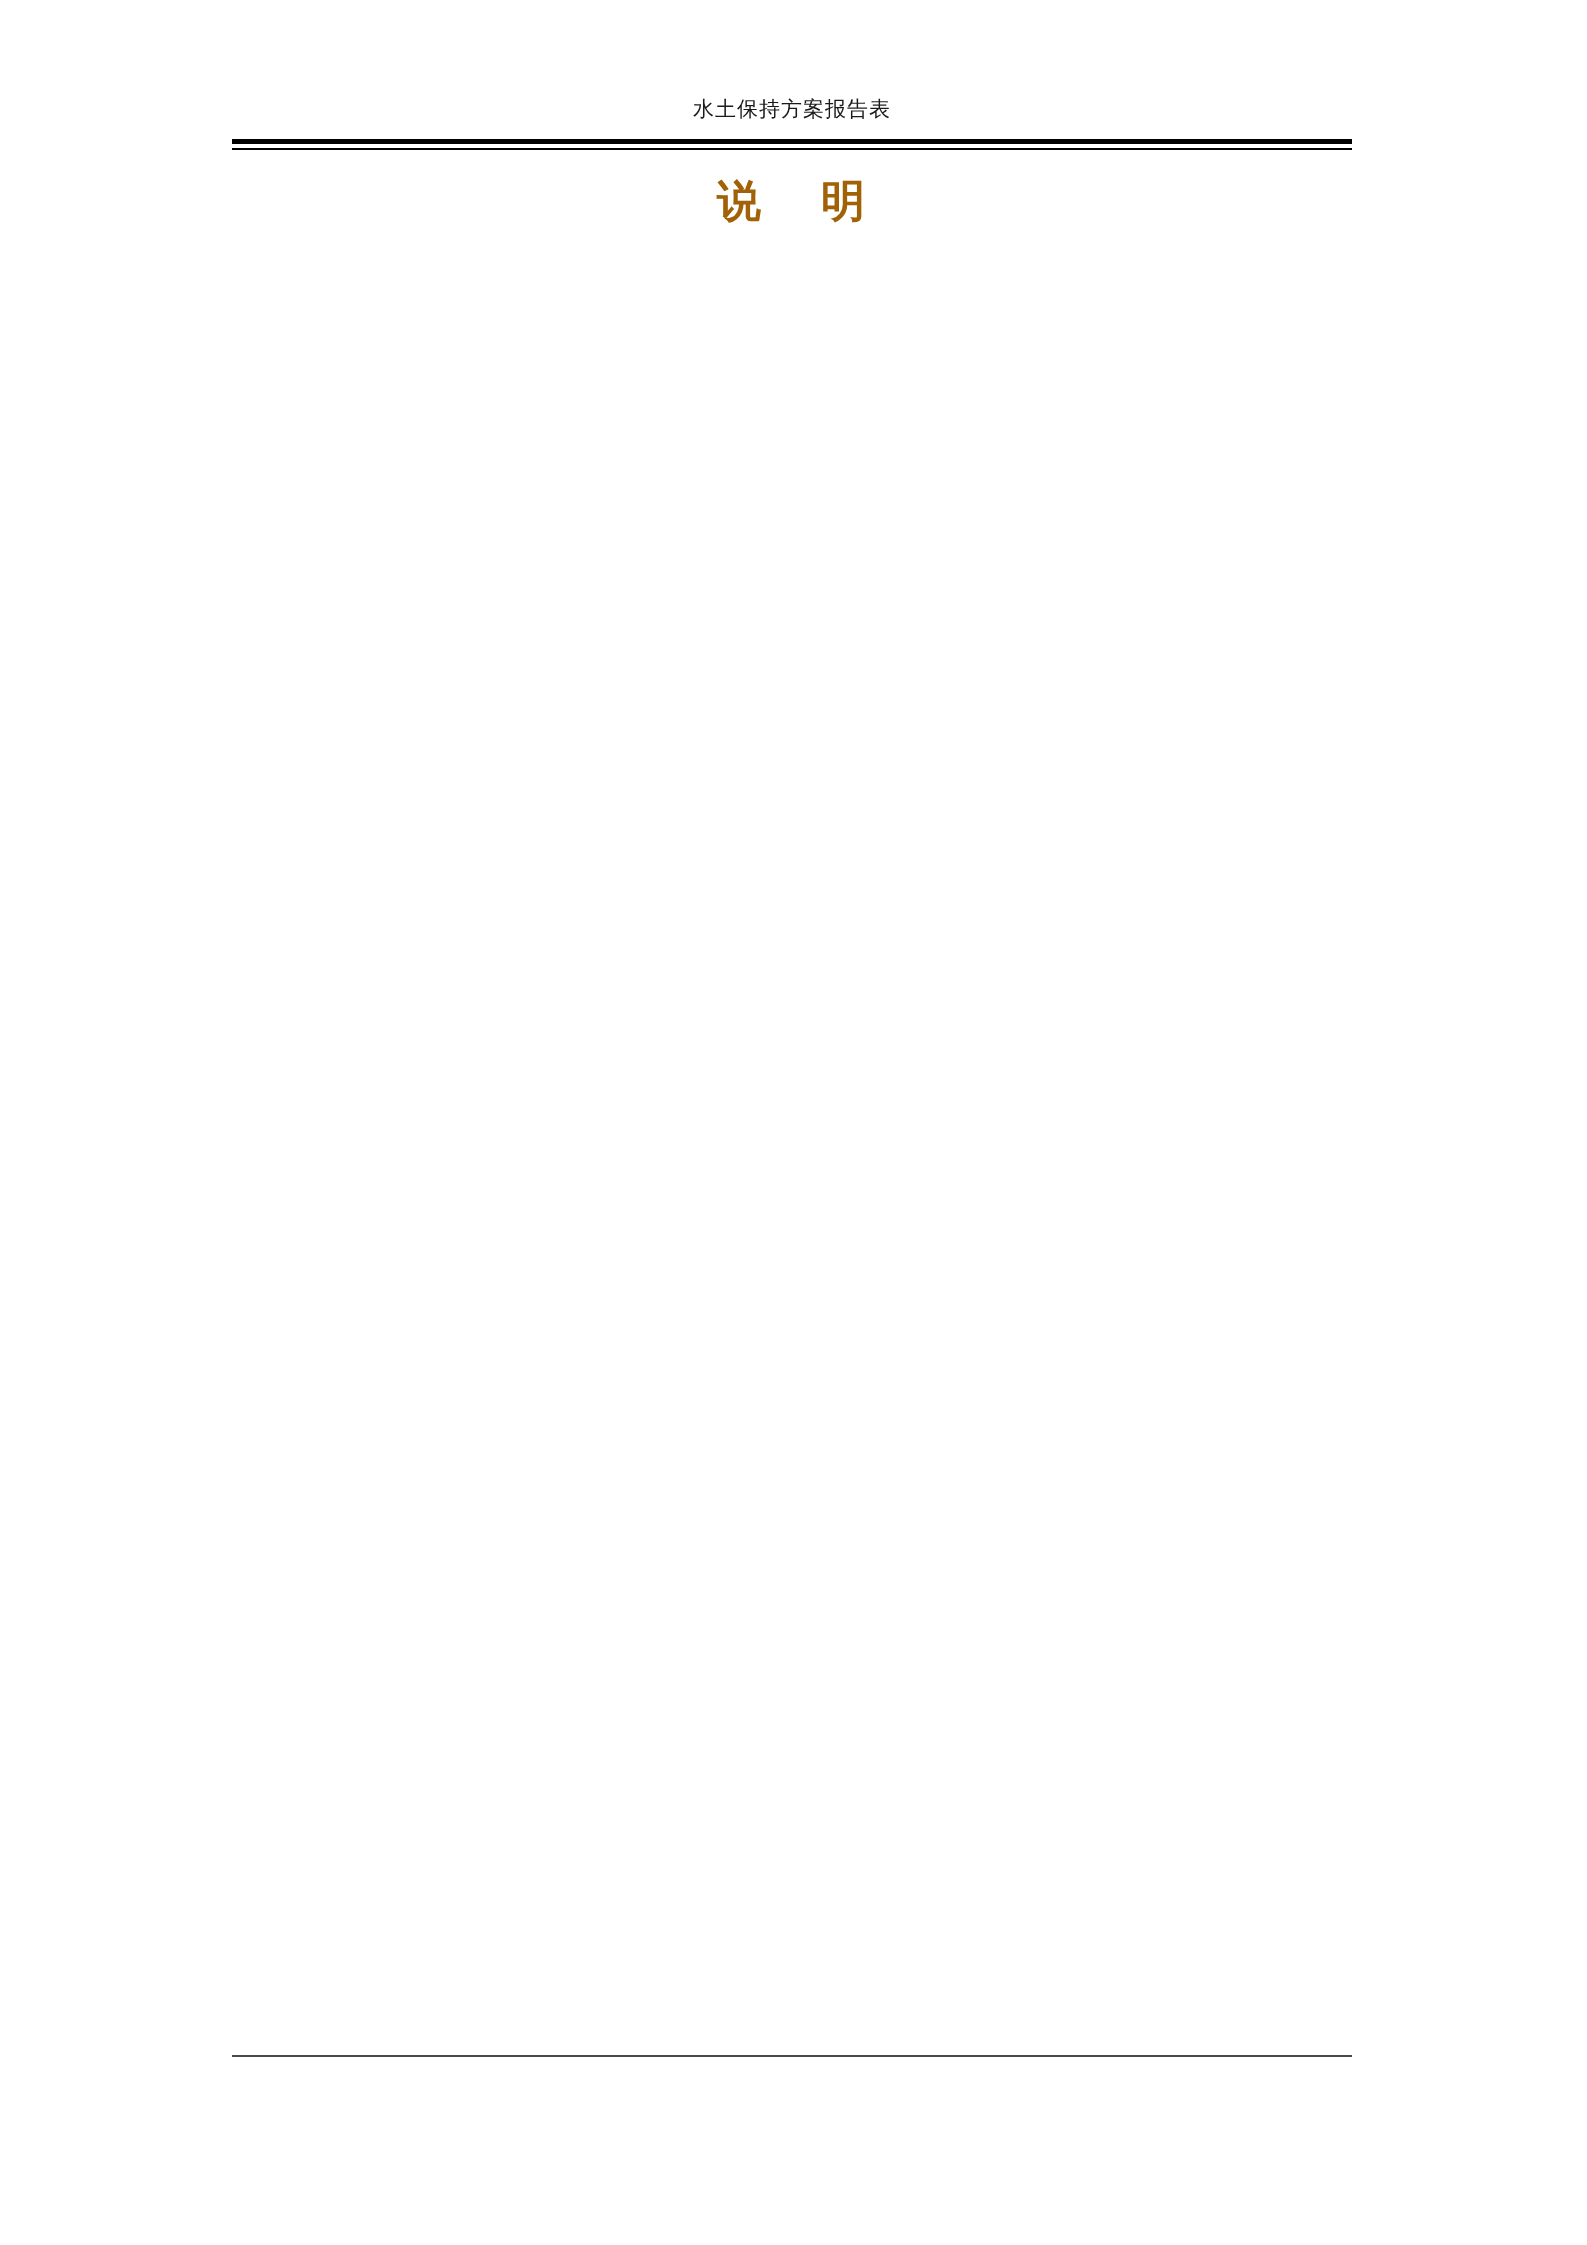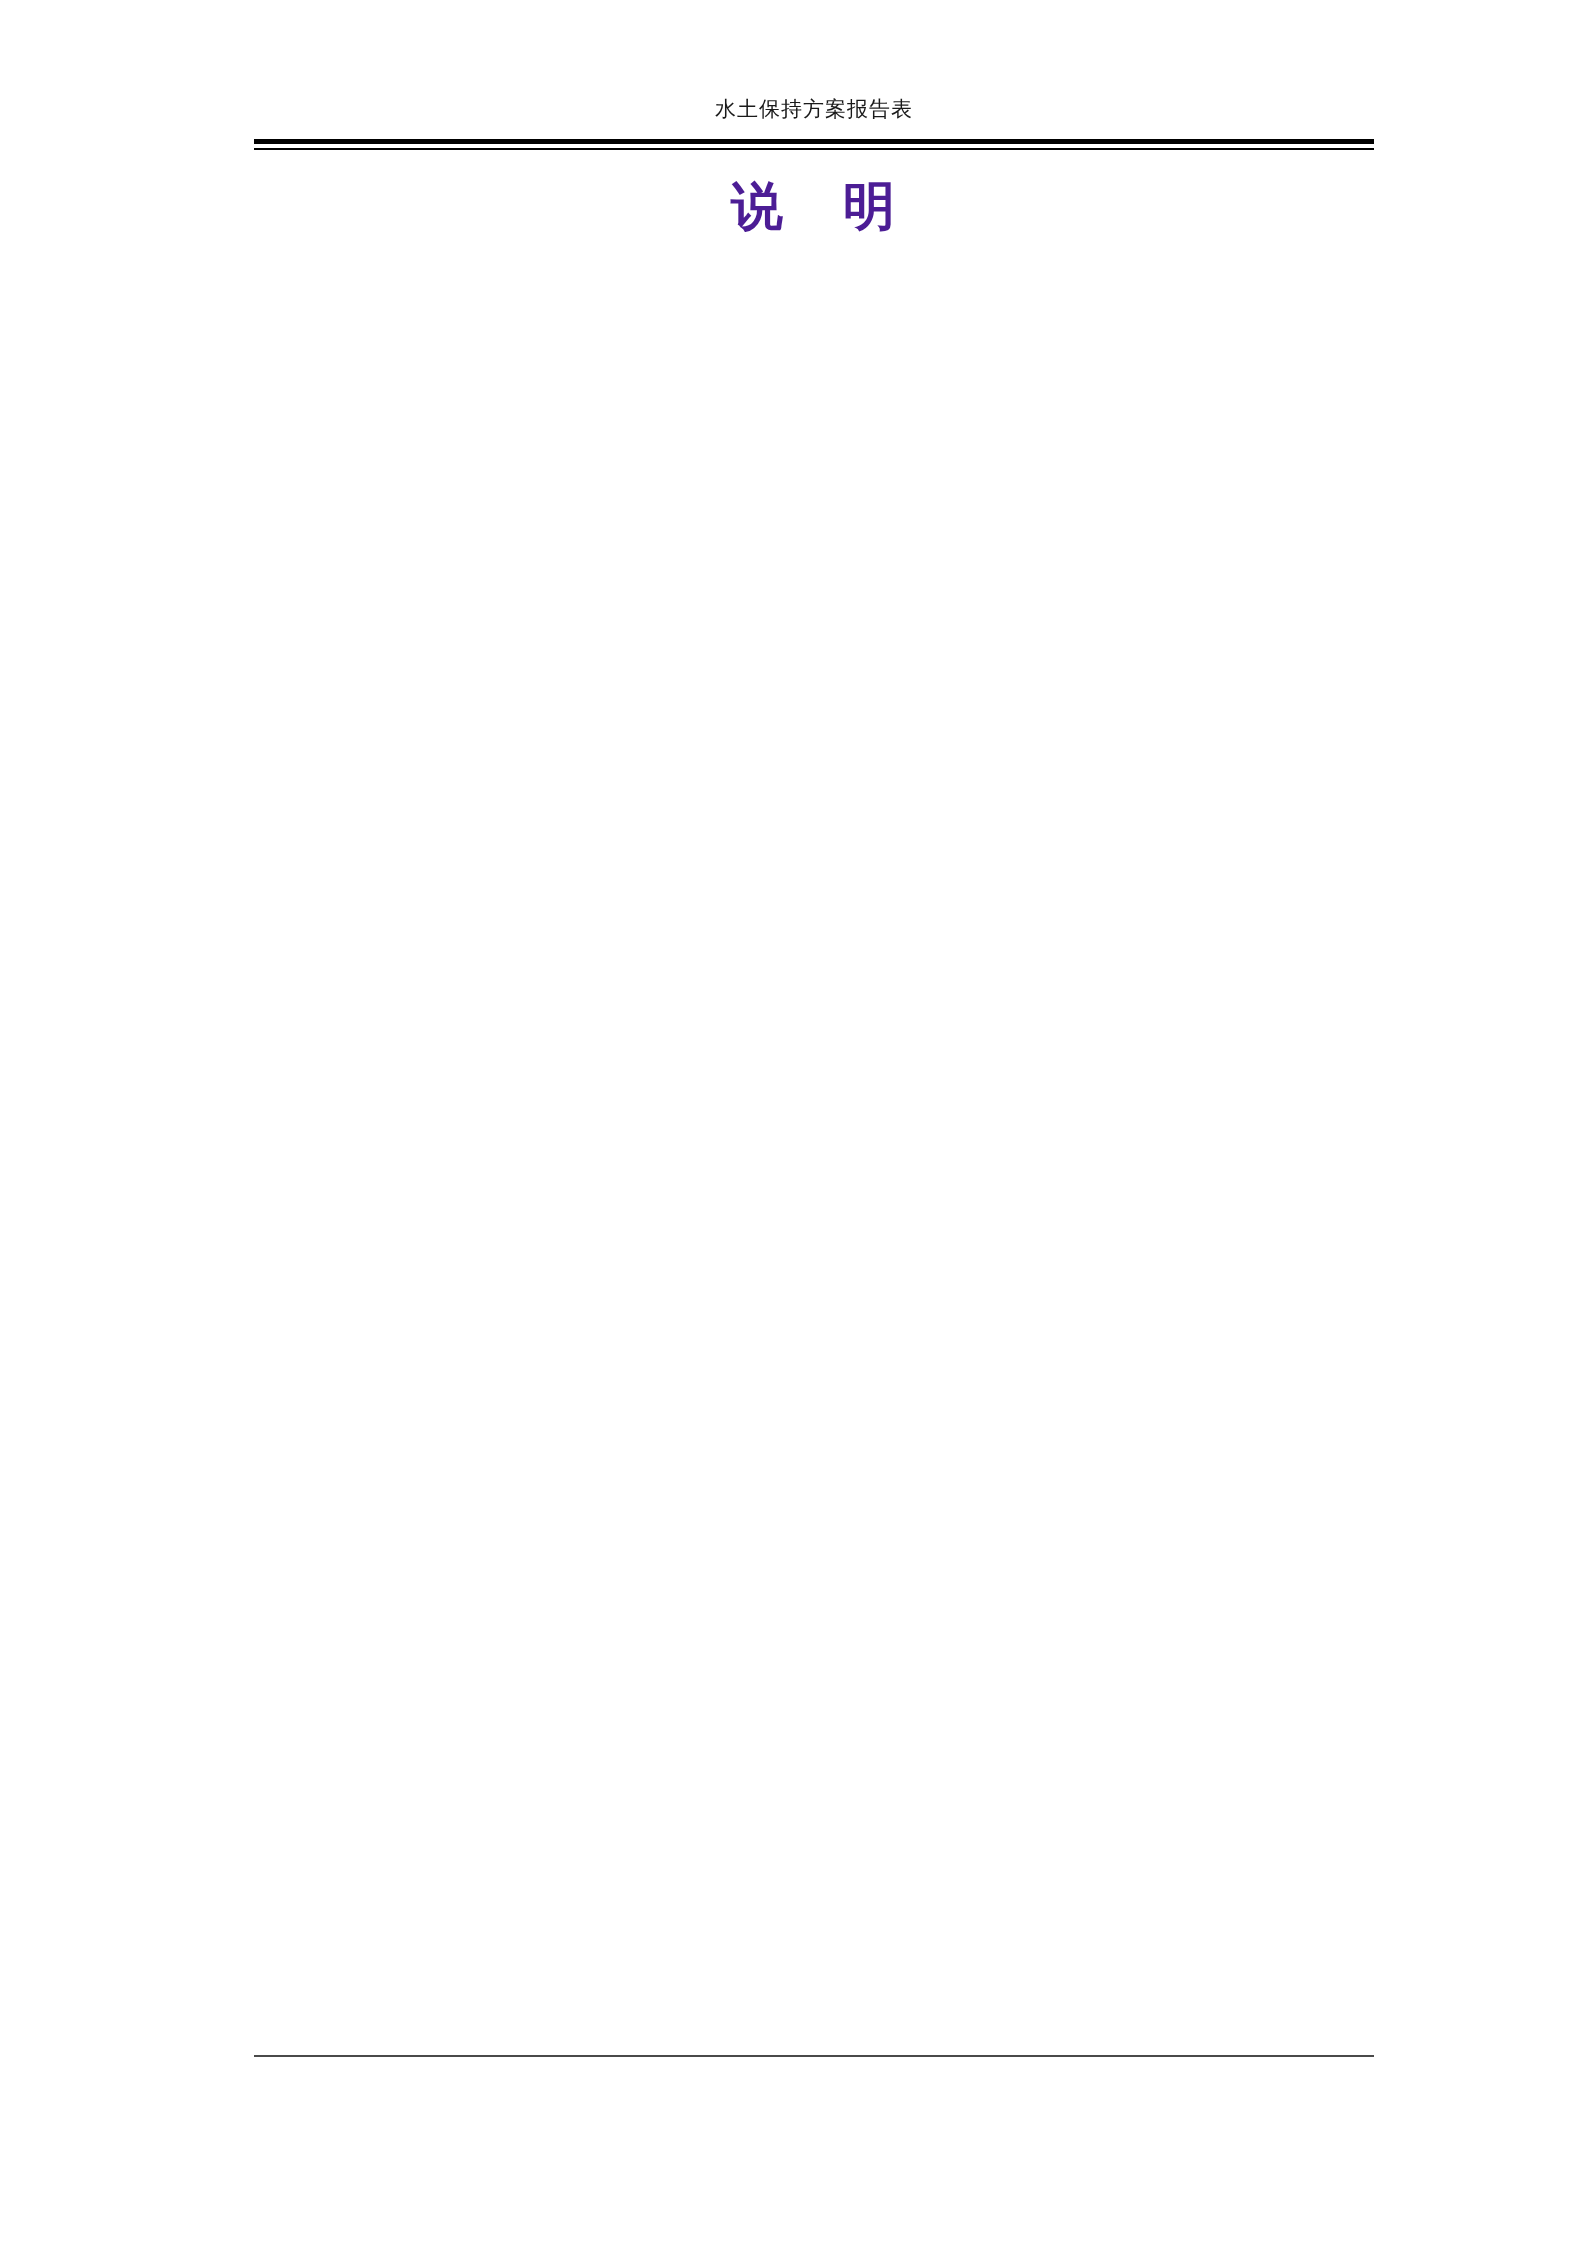--- a/index.html
+++ b/index.html
@@ -19,21 +19,20 @@
     background: #ffffff;
     box-sizing: border-box;
     overflow: hidden;
   }
   .content {
     position: absolute;
     left: 232px;
     top: 0;
     width: 1120px;
     height: 1877px;
-    margin-left: 22px;
   }
   
   .header {
     position: absolute;
     top: 95px;
     left: 0;
     width: 1120px;
     text-align: center;
   }
   .header-text {
@@ -58,24 +57,24 @@
     background: #000000;
   }
 
   
   .doc-title {
     position: absolute;
     top: 172px;
     left: 0;
     width: 1120px;
     text-align: center;
-    font-size: 52px;
+    font-size: 44px;
     font-weight: 700;
     letter-spacing: 2px;
-    color: #4c1d95;
+    color: #a16207;
   }
   .doc-title .spacer {
     display: inline-block;
     width: 58px;
   }
 
   
   .body-block {
     position: absolute;
     top: 265px;

